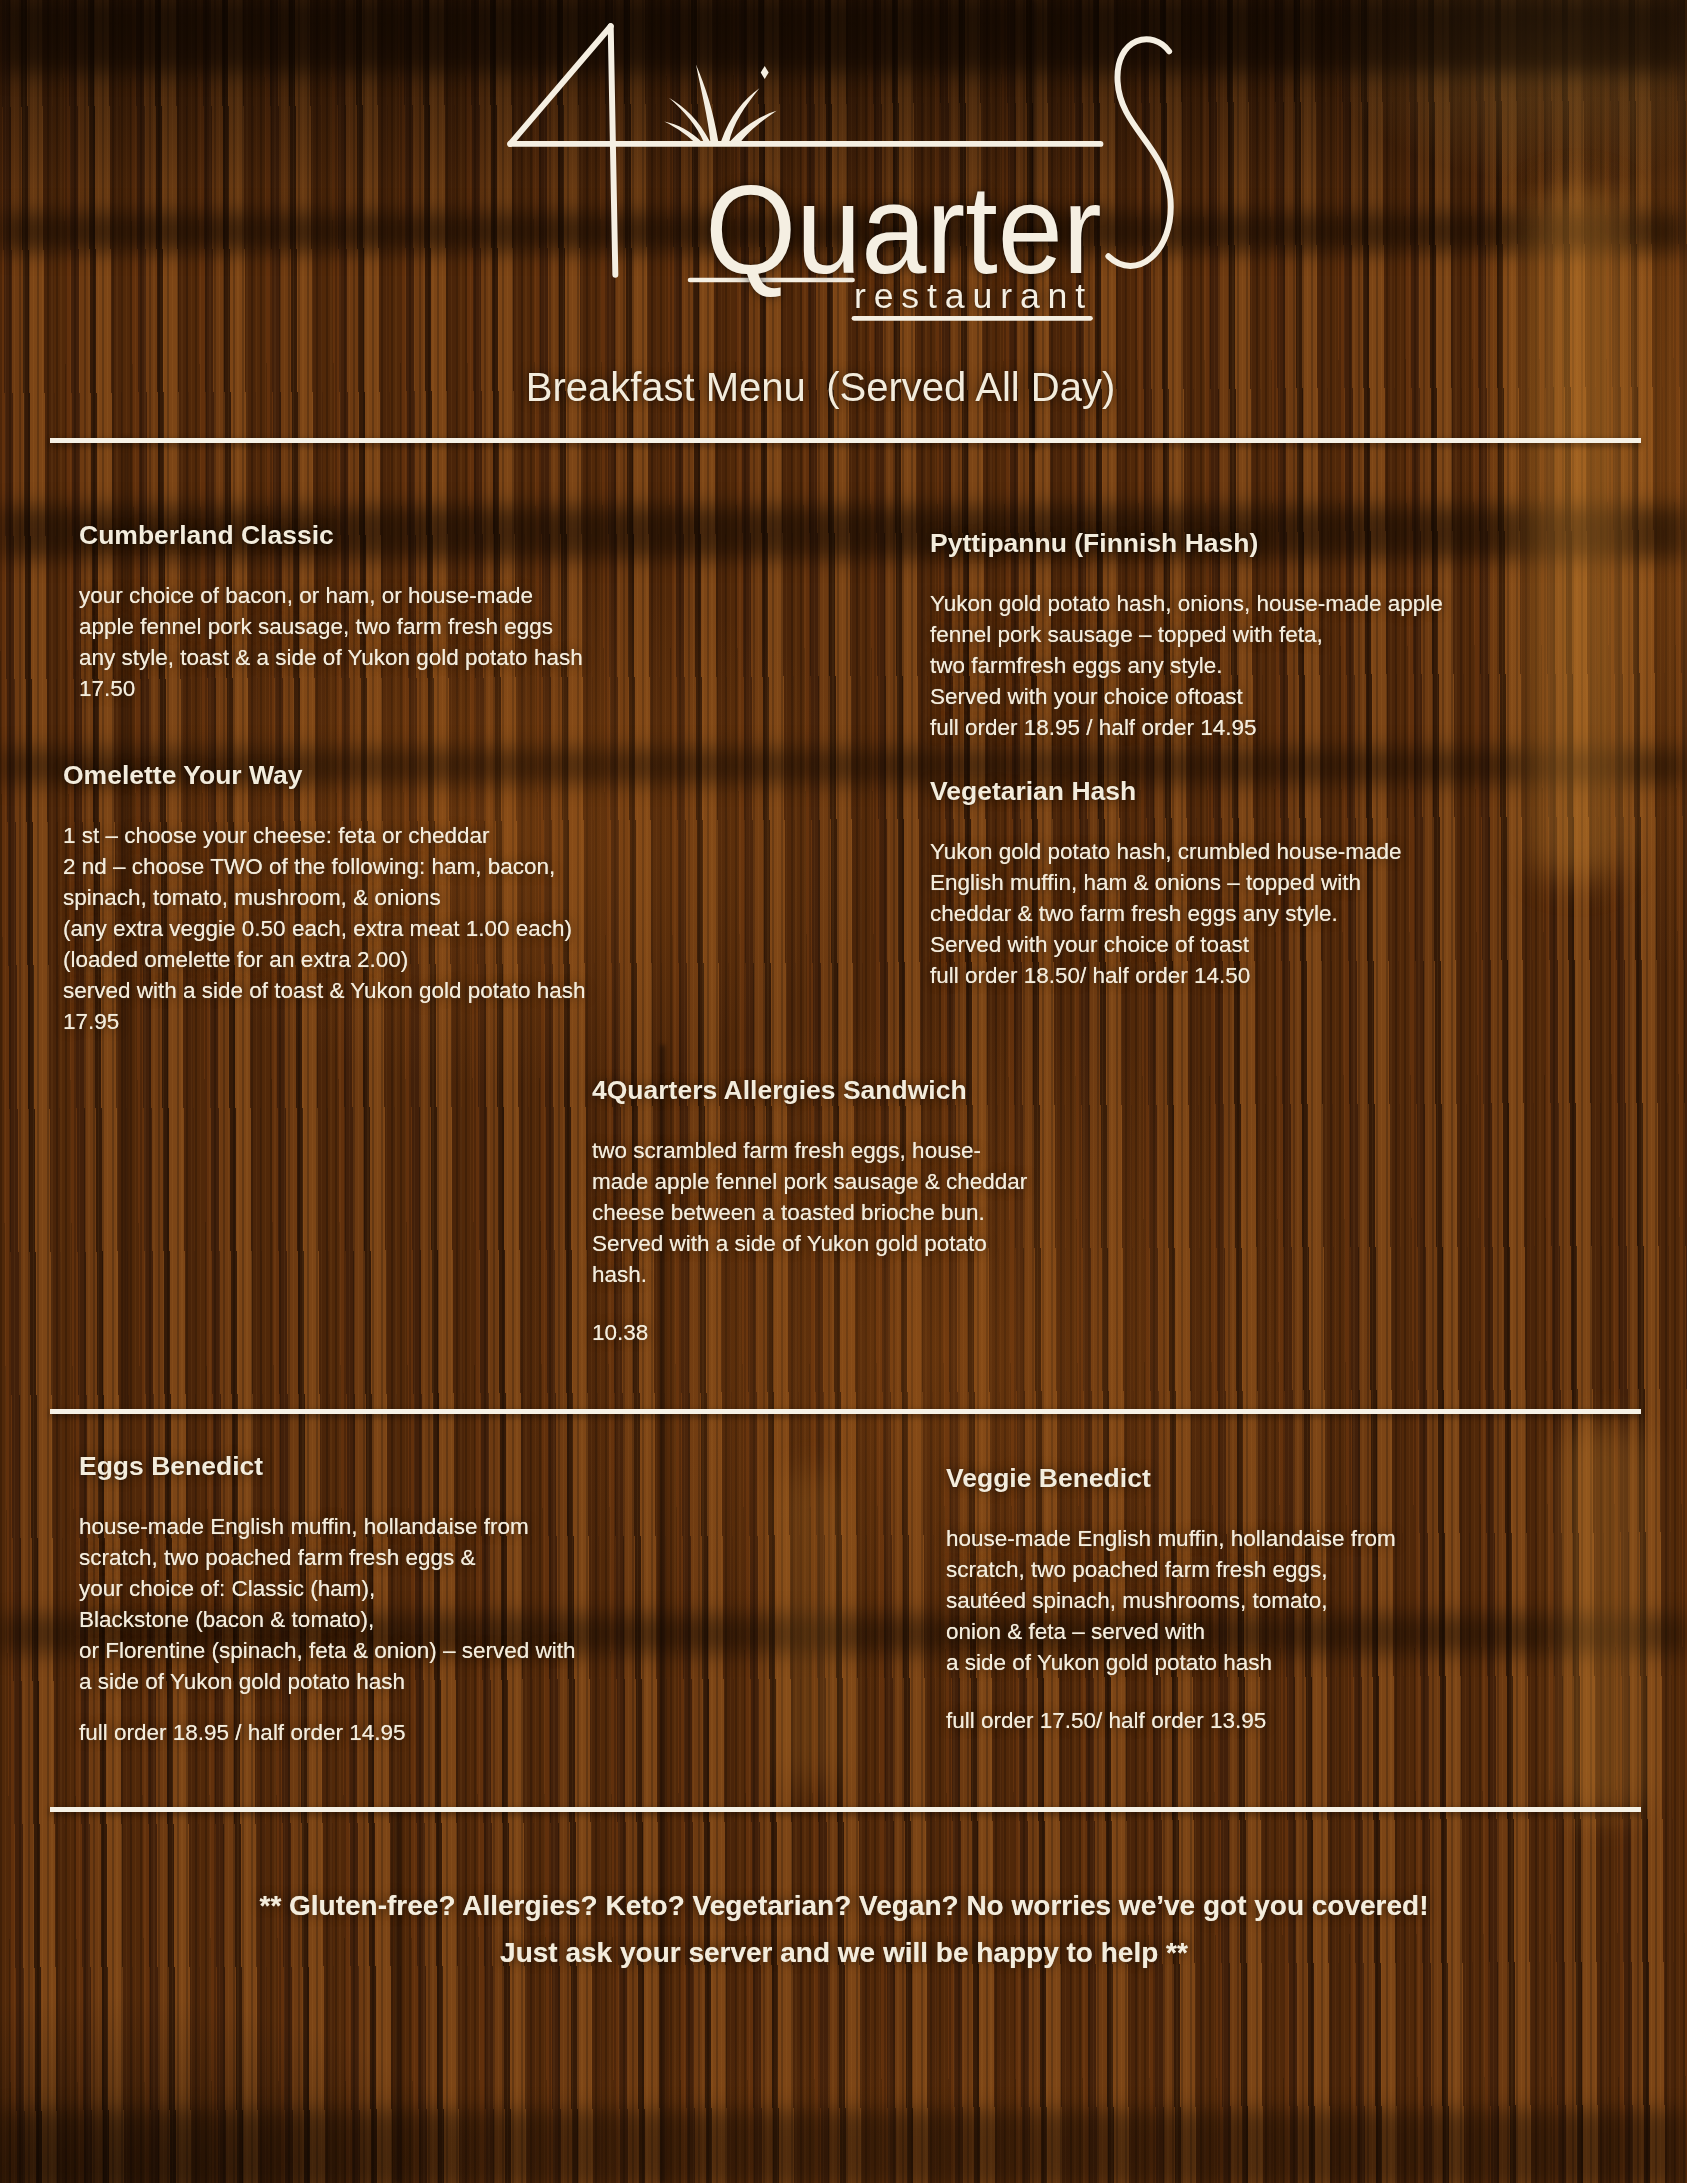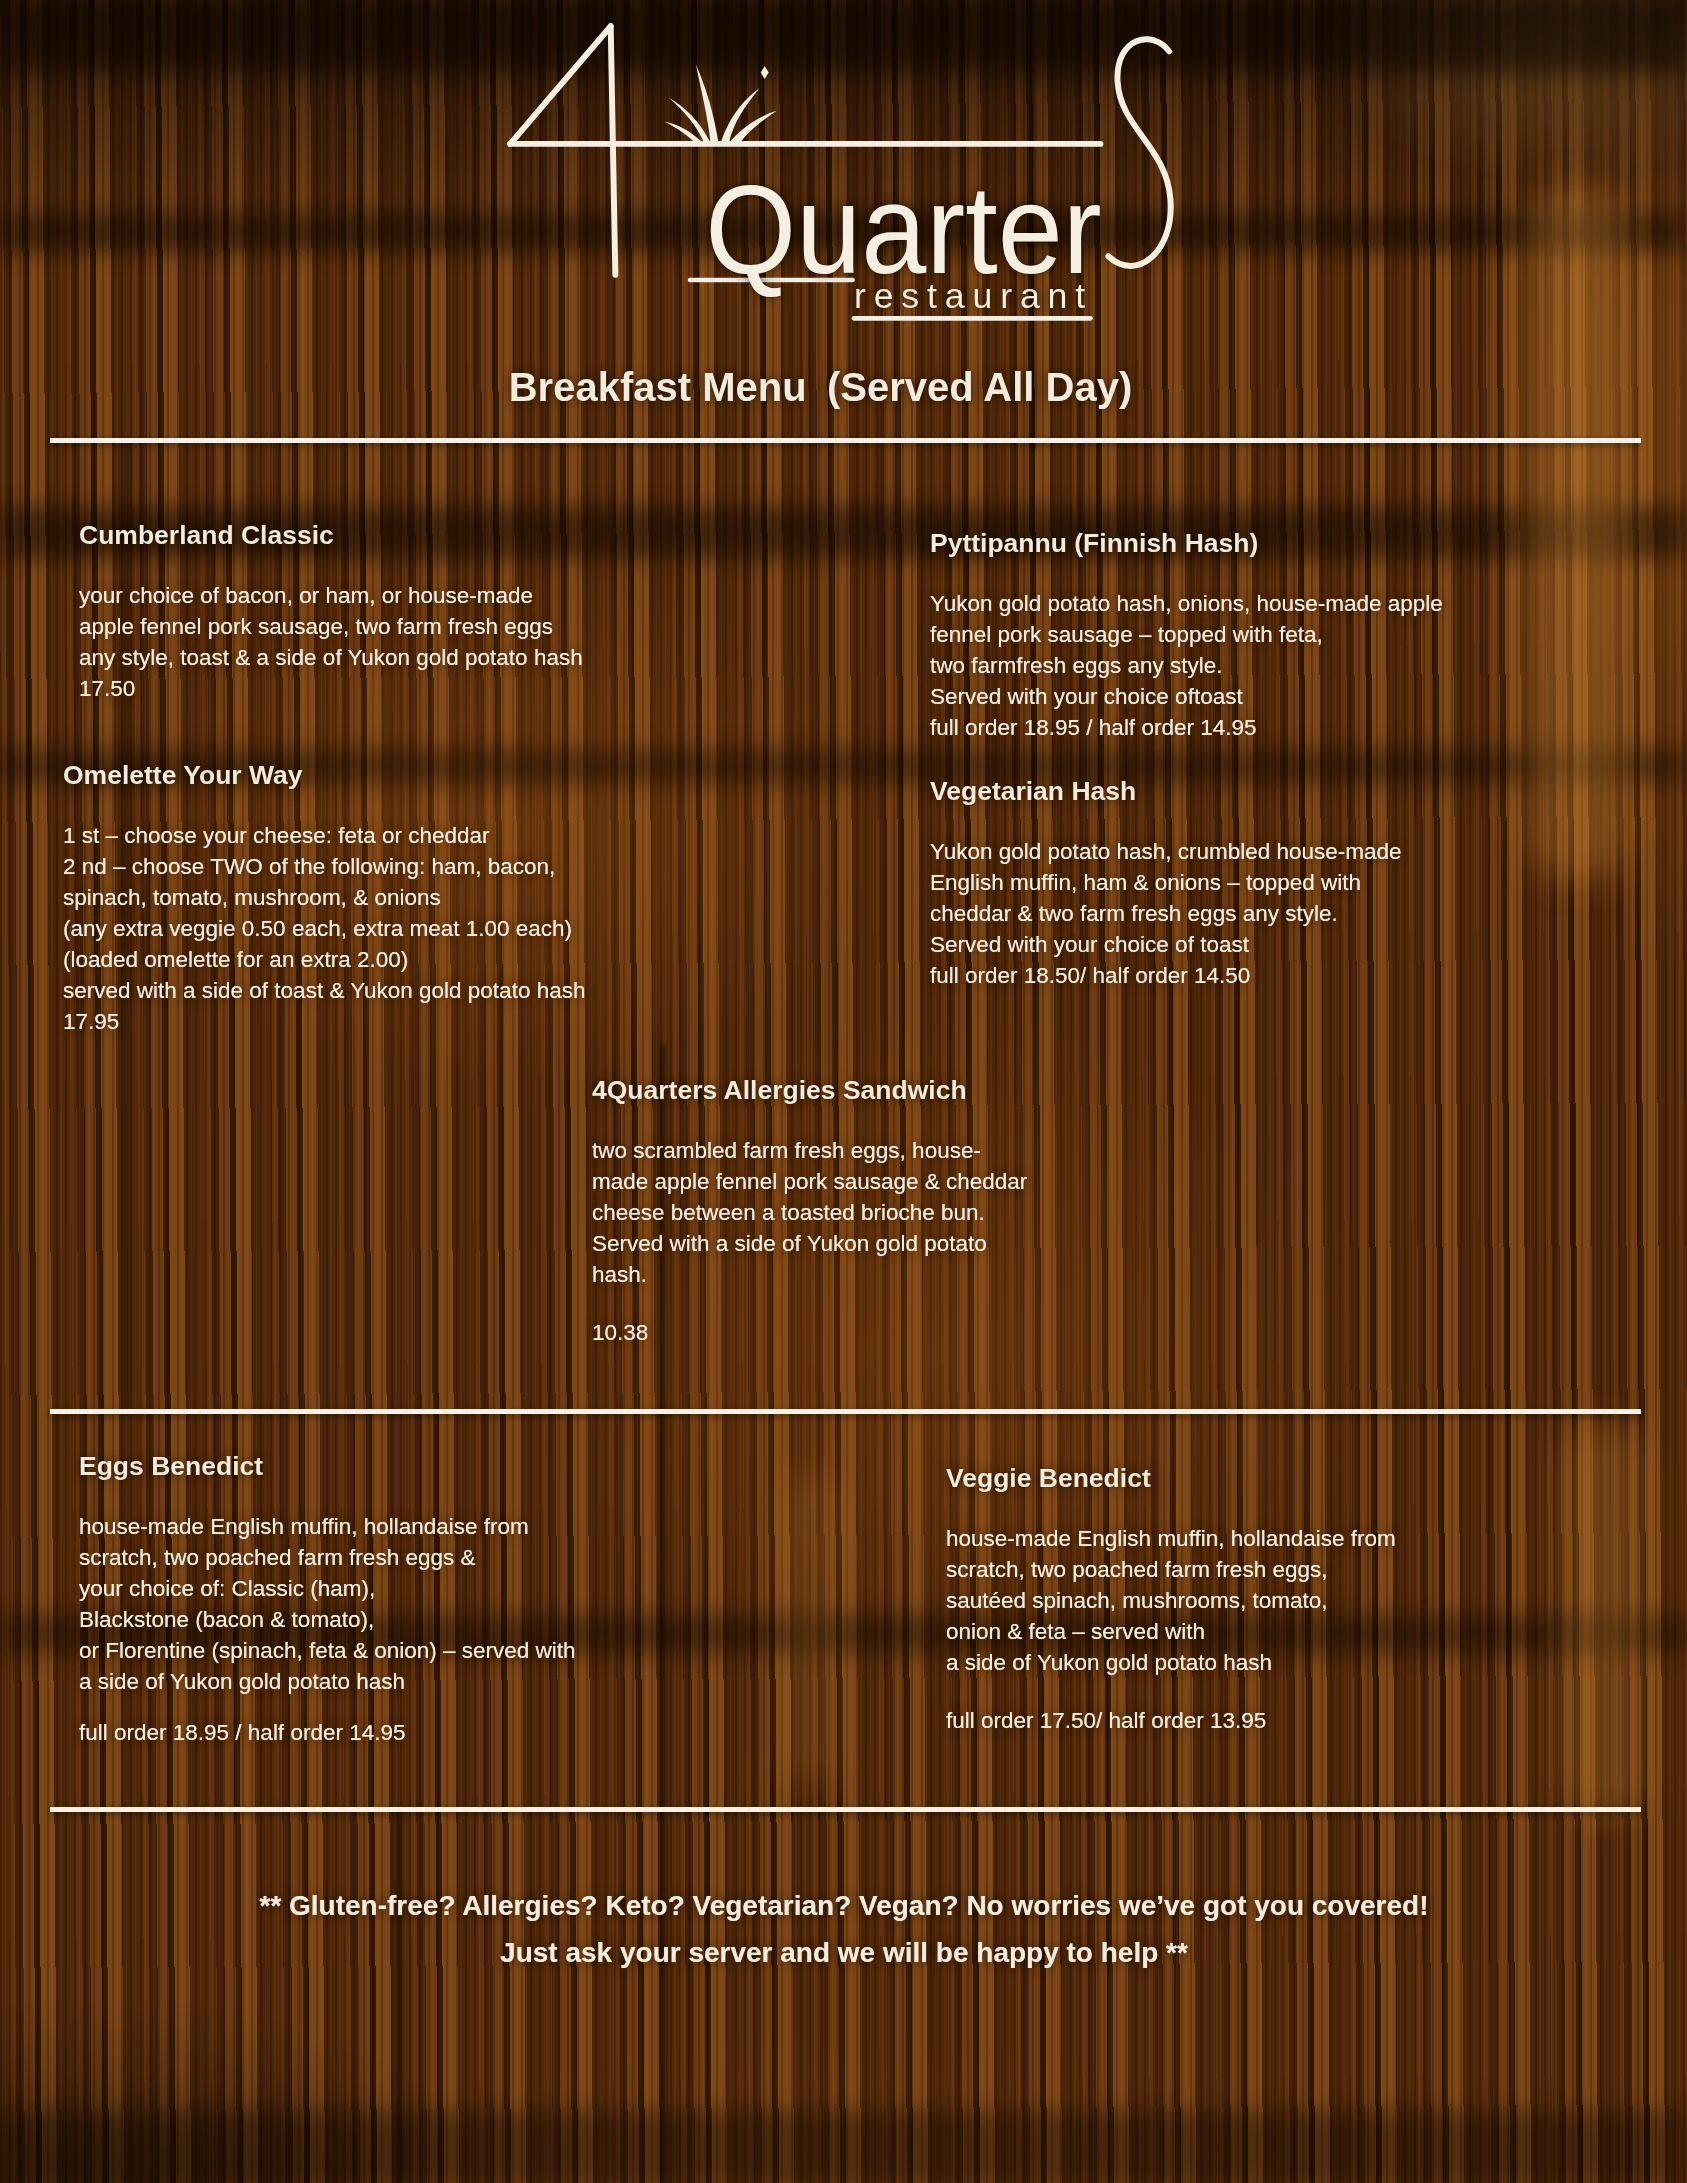--- a/index.html
+++ b/index.html
@@ -25,21 +25,21 @@
   }
   .band{position:absolute;left:0;right:0;background:#0a0400;filter:blur(10.6px);}
   .streak{position:absolute;background:rgba(216,142,52,.32);filter:blur(17px);border-radius:40px;}
   .seam{position:absolute;width:4.6px;background:rgba(12,6,1,.55);filter:blur(2px);}
   
   .logo-wrap{position:absolute;left:500px;top:16.5px;width:688px;height:304px;}
   .logo-wrap svg{display:block;width:100%;height:100%;}
   
   .page-title{
     position:absolute;left:0;top:364px;width:1641px;text-align:center;
-    font-size:40px;font-weight:bold;line-height:46px;letter-spacing:0;
+    font-size:40px;font-weight:normal;line-height:46px;letter-spacing:0;
   }
   .page-title .suffix{margin-left:9.3px;}
   .rule{position:absolute;left:50px;width:1591px;height:5.3px;background:#f5f1e6;
         box-shadow:0 2.6px 6.6px rgba(0,0,0,.45);}
   
   .item{position:absolute;}
   .item h2{margin:0 0 30px 0;font-size:26.5px;line-height:29px;font-weight:bold;}
   .desc,.price{
     margin:0;font-size:22.5px;line-height:31px;font-weight:normal;
     white-space:pre-line;

